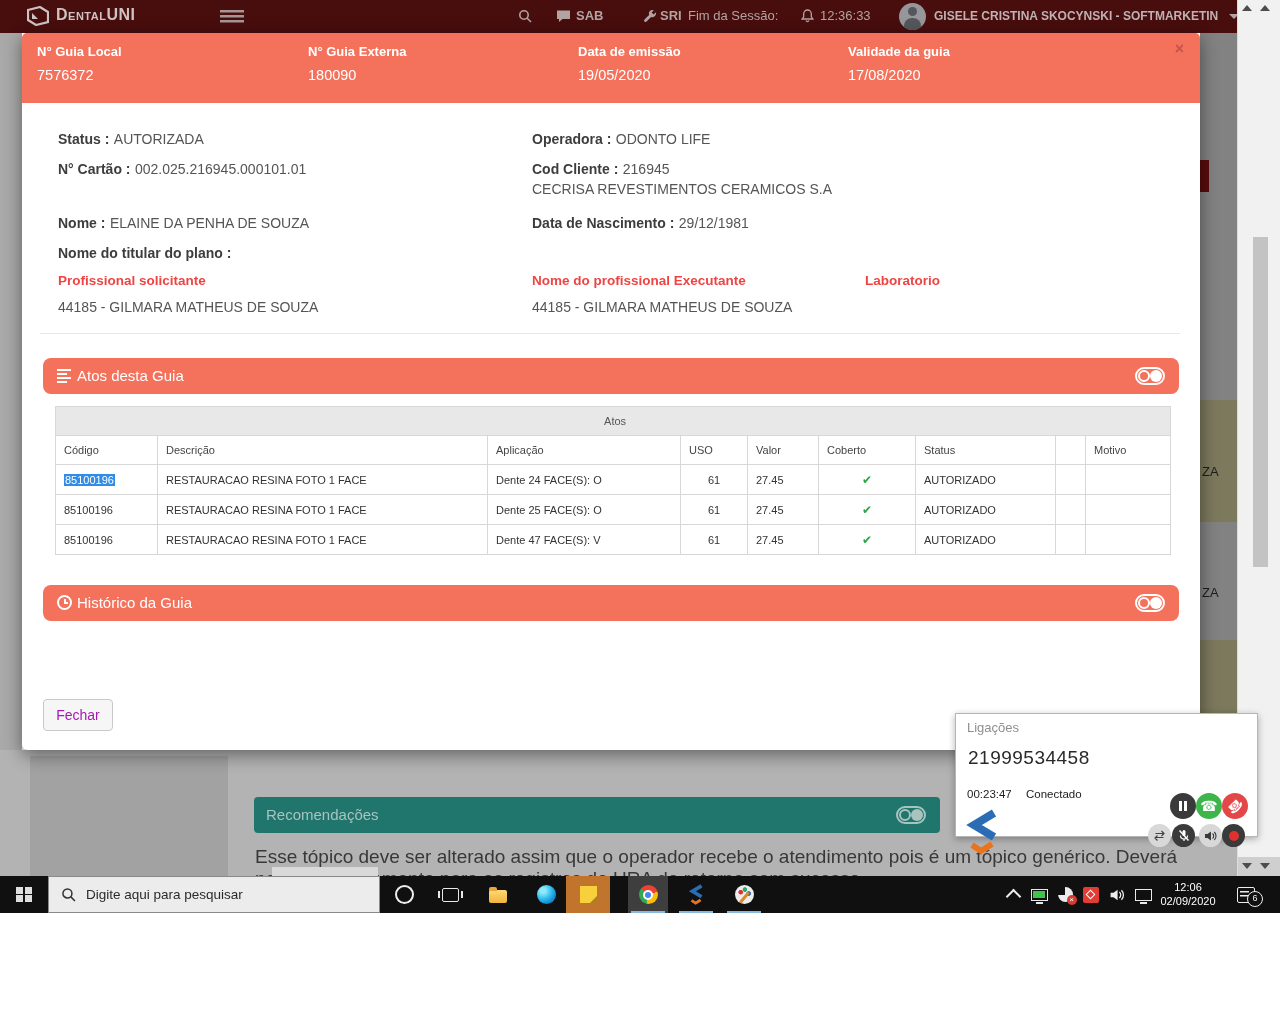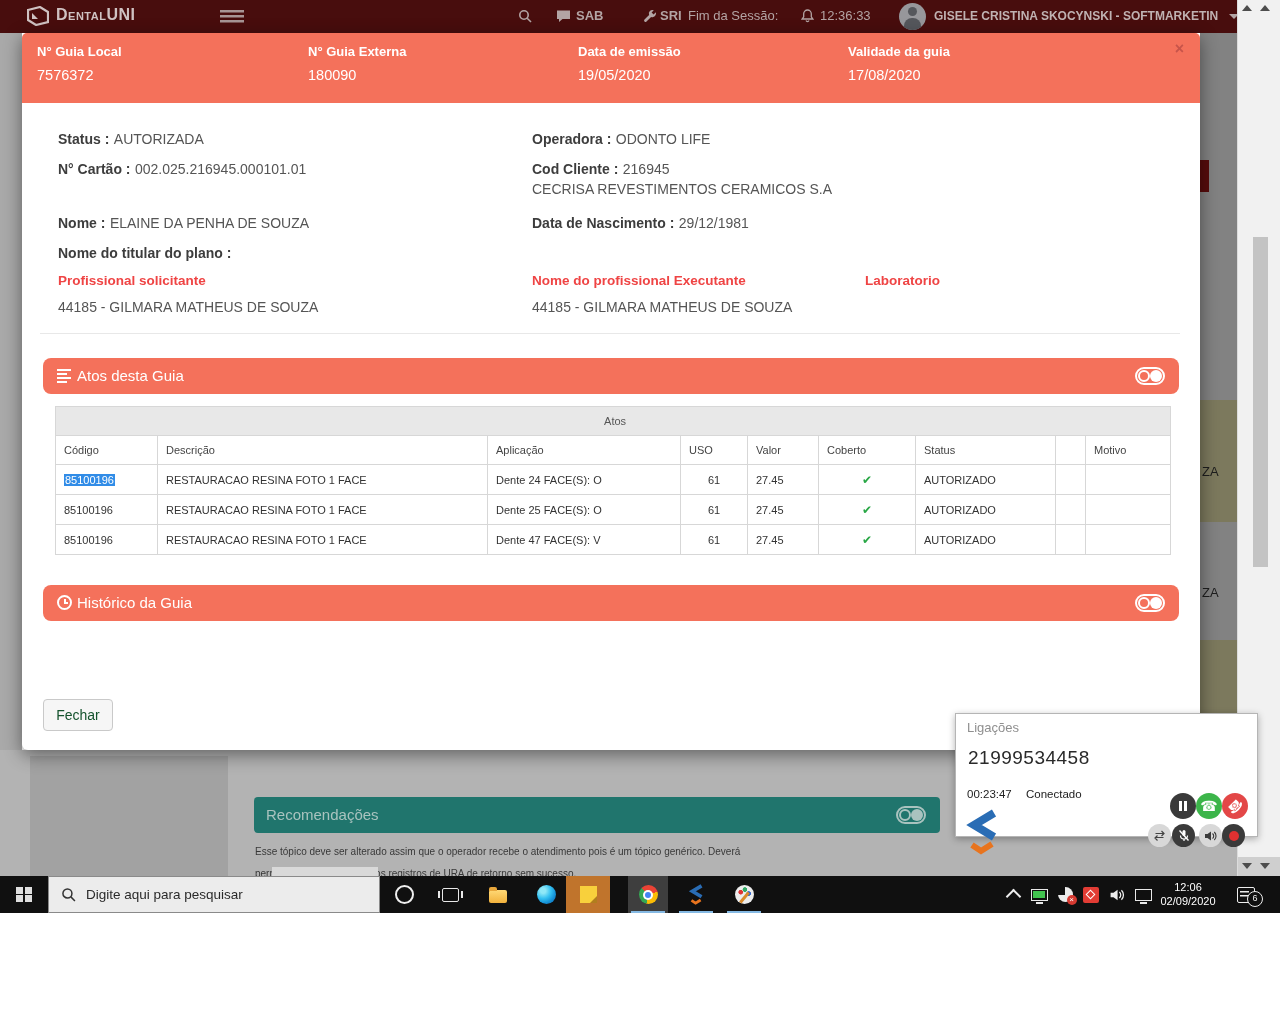--- a/index.html
+++ b/index.html
@@ -23,21 +23,21 @@
 
   
   .left-sliver{position:absolute;left:0;top:33px;width:22px;height:717px;background:#a9a9a9;z-index:1;}
   .rstrip{position:absolute;left:1200px;top:33px;width:37px;height:843px;background:#828282;z-index:1;}
   .rstrip .olive{position:absolute;left:0;width:37px;background:#7c795d;}
   .rstrip .za{position:absolute;left:2px;font-size:13px;color:#1d1d1d;}
   .bottom-bg{position:absolute;left:0;top:750px;width:1237px;height:126px;background:#b3b3b3;overflow:hidden;z-index:1;}
   .dim-input{position:absolute;top:736px;height:31px;border:1px solid #6f6f6f;border-radius:3px;background:#b8b8b8;z-index:1;}
   .recom-bar{position:absolute;left:254px;top:47px;width:686px;height:36px;background:#20756d;border-radius:4px;}
   .recom-title{position:absolute;left:12px;top:9px;font-size:15px;color:#a9c3bf;}
-  .dim-text{position:absolute;left:255px;font-size:10px;color:#383838;white-space:nowrap;}
+  .dim-text{position:absolute;left:255px;font-size:19px;color:#383838;white-space:nowrap;}
 
   
   .scrollzone{position:absolute;left:1237px;top:0;width:43px;height:876px;background:#f1f1f1;
               border-left:1px solid #dcdcdc;z-index:2;box-sizing:border-box;}
   .sb-thumb{position:absolute;left:15px;top:237px;width:15px;height:330px;background:#c3c3c3;}
   .sb-band{position:absolute;left:0;top:857px;width:43px;height:19px;background:#cfcfcf;}
   .arr-up{position:absolute;width:0;height:0;border-left:5px solid transparent;border-right:5px solid transparent;border-bottom:6px solid #4d4d4d;}
   .arr-dn{position:absolute;width:0;height:0;border-left:5px solid transparent;border-right:5px solid transparent;border-top:6px solid #4d4d4d;}
 
   
@@ -73,21 +73,21 @@
   .atos-table th,.atos-table td{border:1px solid #d7d7d7;padding:0 8px;text-align:left;
               font-weight:normal;overflow:hidden;white-space:nowrap;}
   .atos-table .group th{background:#e8e8e8;color:#555;text-align:center;height:28px;padding-left:12px;}
   .atos-table .cols th{height:28px;color:#444;}
   .atos-table tbody td{height:29px;}
   .td-c{text-align:center !important;}
   .chk{color:#28a745;font-weight:700;font-size:12px;}
   .sel{background:#318ce7;color:#fff;padding:0 1px;}
 
   .close-btn{position:absolute;left:21px;top:666px;width:70px;height:32px;background:#f6f6f6;
-             border:1px solid #c9c9c9;border-radius:4px;font-size:14px;color:#14532d;
+             border:1px solid #c9c9c9;border-radius:4px;font-size:14px;color:#a21caf;
              font-family:"Liberation Sans",sans-serif;cursor:pointer;}
 
   
   .callw{position:absolute;left:955px;top:713px;width:303px;height:124px;background:#fff;
          border:1px solid #b5b5b5;box-shadow:0 2px 7px rgba(0,0,0,.3);z-index:8;box-sizing:border-box;}
   .cw-title{position:absolute;left:11px;top:6px;font-size:13px;color:#8f8f8f;}
   .cw-number{position:absolute;left:12px;top:33px;font-size:19px;color:#2a2a2a;letter-spacing:.5px;}
   .cw-small{position:absolute;top:74px;font-size:11.5px;color:#222;}
   .cbtn{position:absolute;border-radius:50%;display:flex;align-items:center;justify-content:center;cursor:pointer;}
   .cbtn.r1{width:26px;height:26px;top:79px;}

